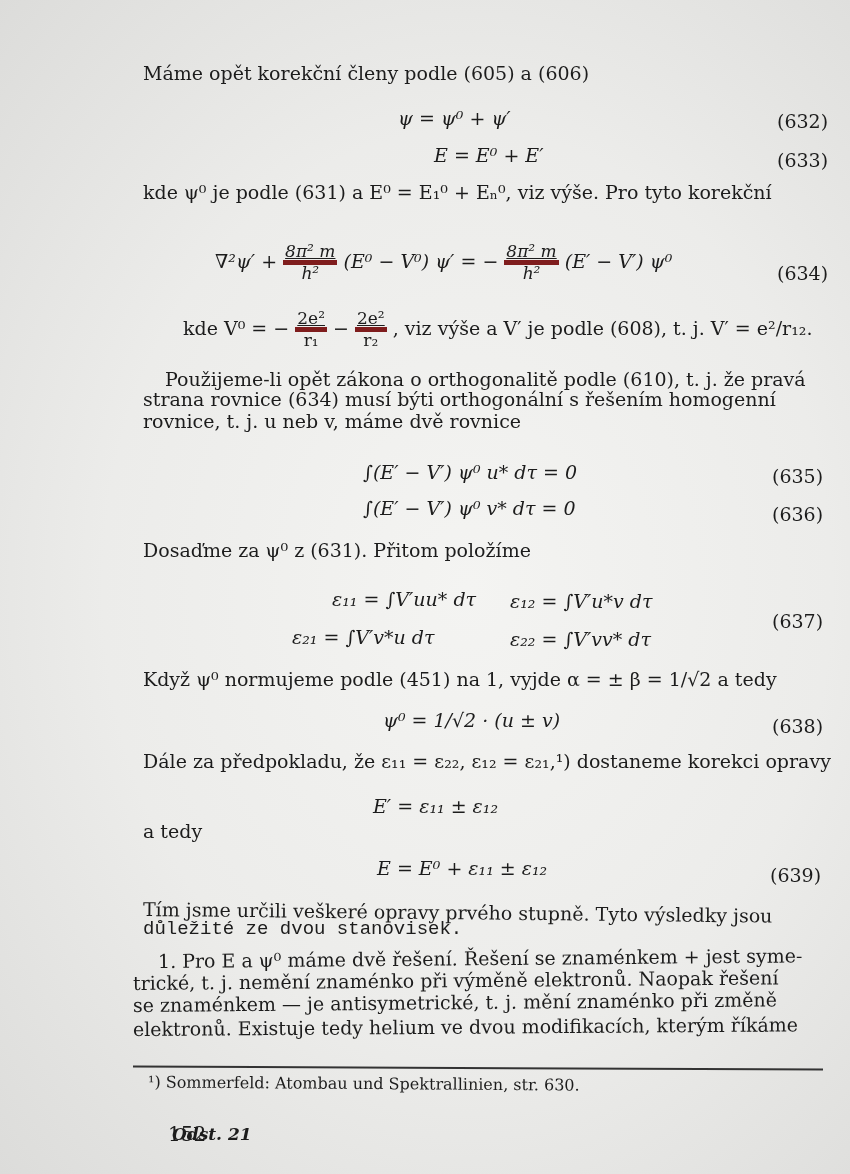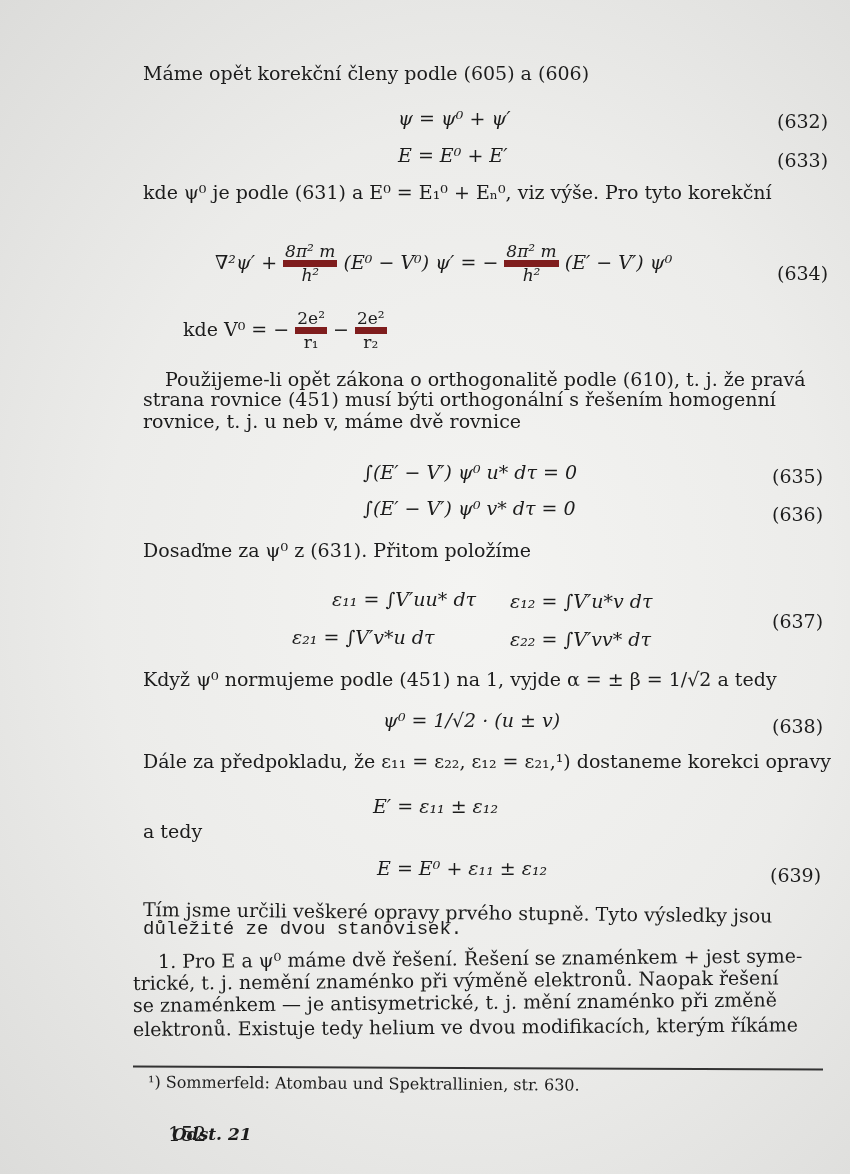--- a/index.html
+++ b/index.html
@@ -10,60 +10,61 @@
     font-family: "DejaVu Serif", "Liberation Serif", serif;
     color: #1c1c1c;
     position: relative;
   }
   .page { position: absolute; left: 0; top: 0; width: 850px; height: 1174px; }
   .line { position: absolute; font-size: 19px; white-space: nowrap; line-height: 1; }
   .txt { left: 143px; }
   .eq { font-style: italic; }
   .eqnum { position: absolute; font-size: 19px; white-space: nowrap; }
   .frac { display: inline-block; vertical-align: middle; text-align: center; font-size: 17px; }
-  .frac .num { display: block; border-bottom: 7px solid #7f1d1d; padding: 0 2px; }
+  .frac .num { display: block; border-bottom: 5px solid #7f1d1d; padding: 0 2px; text-decoration: underline; }
   .frac .den { display: block; padding: 0 2px; }
   .rule { position: absolute; left: 133px; top: 1067px; width: 690px; height: 0; border-top: 2px solid #333; transform: rotate(0.25deg); }
   .foot { position: absolute; left: 148px; top: 1074px; font-size: 16px; white-space: nowrap; transform: rotate(0.4deg); }
   .pageno { position: absolute; left: 132px; top: 1122px; font-size: 20px; margin-left: 36px; }
   .odst { position: absolute; left: 172px; top: 1124px; font-size: 17px; font-style: italic; font-weight: bold; }
 </style>
 </head>
 <body>
 
 <div class="page">
 
   <div class="line txt" style="top:64px;">Máme opět korekční členy podle (605) a (606)</div>
 
   <div class="line eq" style="left:398px; top:109px;text-align:center;">ψ = ψ⁰ + ψ′</div>
   <div class="eqnum" style="left:777px; top:110px;">(632)</div>
 
-  <div class="line eq" style="left:398px; top:146px;">E = E⁰ + E′</div>
+  <div class="line eq" style="left:434px; top:146px;">E = E⁰ + E′</div>
   <div class="eqnum" style="left:777px; top:149px;">(633)</div>
 
   <div class="line txt" style="top:183px;">kde ψ⁰ je podle (631) a E⁰ = E₁⁰ + Eₙ⁰, viz výše. Pro tyto korekční</div>
 
   <div class="line eq" style="left:215px; top:243px;">
     <span>∇²ψ′ + </span>
     <span class="frac"><span class="num">8π² m</span><span class="den">h²</span></span>
     <span> (E⁰ − V⁰) ψ′ = − </span>
     <span class="frac"><span class="num">8π² m</span><span class="den">h²</span></span>
     <span>(E′ − V′) ψ⁰</span>
   </div>
   <div class="eqnum" style="left:777px; top:262px;text-align:center;">(634)</div>
 
   <div class="line" style="left:155px; top:310px;margin-left:28px;">
     <span>kde V⁰ = − </span>
     <span class="frac"><span class="num">2e²</span><span class="den">r₁</span></span>
     <span> − </span>
     <span class="frac"><span class="num">2e²</span><span class="den">r₂</span></span>
+    <span>, viz výše a V′ je podle (608), t. j. V′ = e²/r₁₂.</span>
   </div>
 
   <div class="line" style="left:165px; top:370px;">Použijeme-li opět zákona o orthogonalitě podle (610), t. j. že pravá</div>
-  <div class="line txt" style="top:390px;">strana rovnice (451) musí býti orthogonální s řešením homogenní</div>
+  <div class="line txt" style="top:390px;">strana rovnice (634) musí býti orthogonální s řešením homogenní</div>
   <div class="line txt" style="top:412px;">rovnice, t. j. u neb v, máme dvě rovnice</div>
 
   <div class="line eq" style="left:363px; top:463px;">∫(E′ − V′) ψ⁰ u* dτ = 0</div>
   <div class="eqnum" style="left:772px; top:465px;">(635)</div>
 
   <div class="line eq" style="left:363px; top:499px;">∫(E′ − V′) ψ⁰ v* dτ = 0</div>
   <div class="eqnum" style="left:772px; top:503px;">(636)</div>
 
   <div class="line txt" style="top:541px;">Dosaďme za ψ⁰ z (631). Přitom položíme</div>
 

